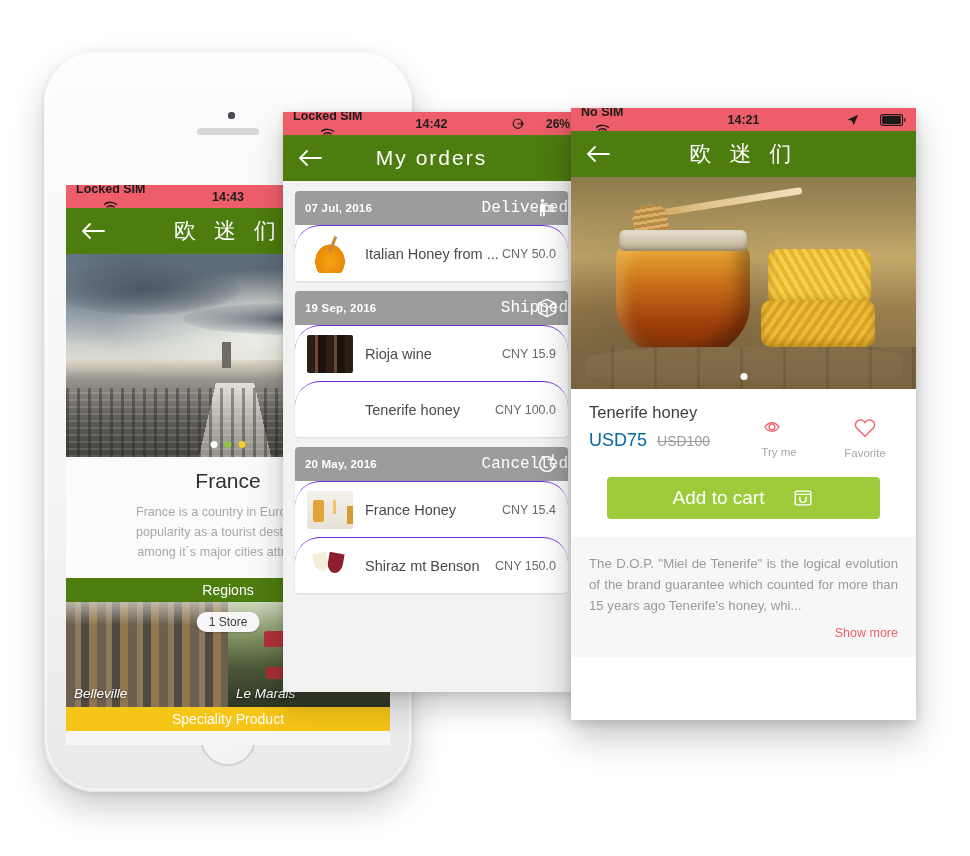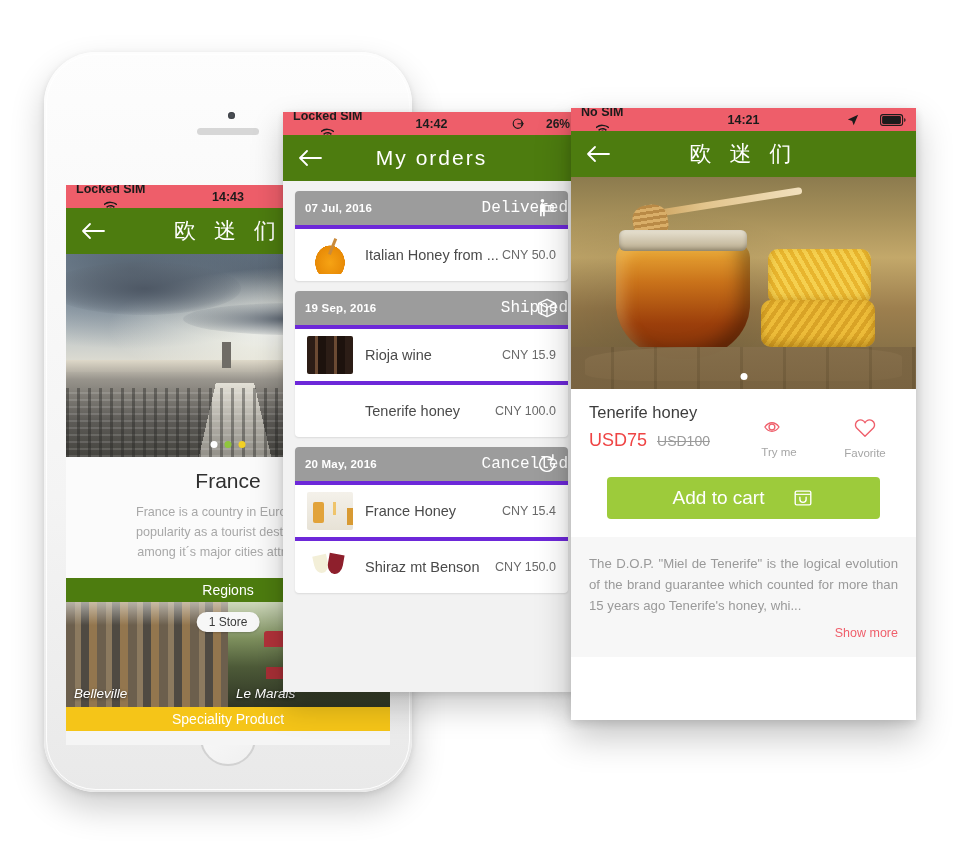--- a/index.html
+++ b/index.html
@@ -181,21 +181,22 @@
     padding: 16px 10px; color: #fff; position: relative;
   }
   .order-date { font-size: 11.5px; font-weight: bold; letter-spacing: .2px; }
   .order-status {
     position: absolute; left: 12px; right: 0; text-align: right;
     font-size: 16px; font-weight: 400; pointer-events: none; font-family: Liberation Mono, monospace;
   }
   .order-icon { margin-left: auto; width: 22px; height: 22px; z-index: 2; }
   .order-row {
     display: flex; align-items: center; height: 56px; padding: 0 12px;
-    border-top: 4px solid #6d28d9;
+    border-top: 1px solid #6d28d9;
+    border-radius: 25px;
   }
   .order-row:first-of-type { border-top: none; }
   .thumb { width: 46px; height: 38px; border-radius: 2px; flex: none; overflow: hidden; position: relative; }
   .thumb.honeyjar { background: radial-gradient(ellipse at 50% 70%, #f6a314 0%, #e88a06 45%, #fff 46%, #fff 100%); }
   .thumb.honeyjar::after{content:"";position:absolute;left:52%;top:4%;width:3px;height:46%;background:#c98b3c;transform:rotate(22deg);}
   .thumb.wine {
     background:
       repeating-linear-gradient(90deg,#2c1d16 0 8px,#6b4a33 8px 11px,#1d120d 11px 19px),
       linear-gradient(180deg,#241712 0 38%,#d8cdb4 38% 72%,#3a261c 72% 100%);
   }
@@ -280,21 +281,21 @@
     position:absolute; left:0; right:0; bottom:0; height:20%;
     background: repeating-linear-gradient(90deg,#7b6543 0 40px,#6d5939 40px 43px);
     opacity:.85;
   }
 
   .p3-info { padding: 14px 18px 0; background: #fff; }
   .p3-row { display: flex; align-items: flex-start; }
   .p3-left { flex: 1; }
   .p3-name { font-size: 16.5px; color: #3d3d3d; }
   .p3-prices { margin-top: 8px; display: flex; align-items: baseline; gap: 10px; }
-  .p3-price { font-size: 18px; color: #ef4444; }
+  .p3-price { font-size: 18px; color: #0369a1; }
   .p3-old { font-size: 14px; color: #9b9b9b; text-decoration: line-through; }
   .p3-actions { display: flex; gap: 32px; padding-right: 6px; padding-top: 14px; }
   .p3-action { text-align: center; width: 54px; cursor: pointer; }
   .p3-action .lbl { font-size: 11.5px; color: #a6a6a6; margin-top: 5px; display: block; }
 
   .cart-btn {
     margin: 18px 18px 0; height: 42px; background: #9dcb3b; border-radius: 4px;
     display: flex; align-items: center; justify-content: center; gap: 28px;
     color: #fff; font-size: 19px; cursor: pointer; border: none; width: calc(100% - 36px);
     font-family: "Liberation Sans", sans-serif;

